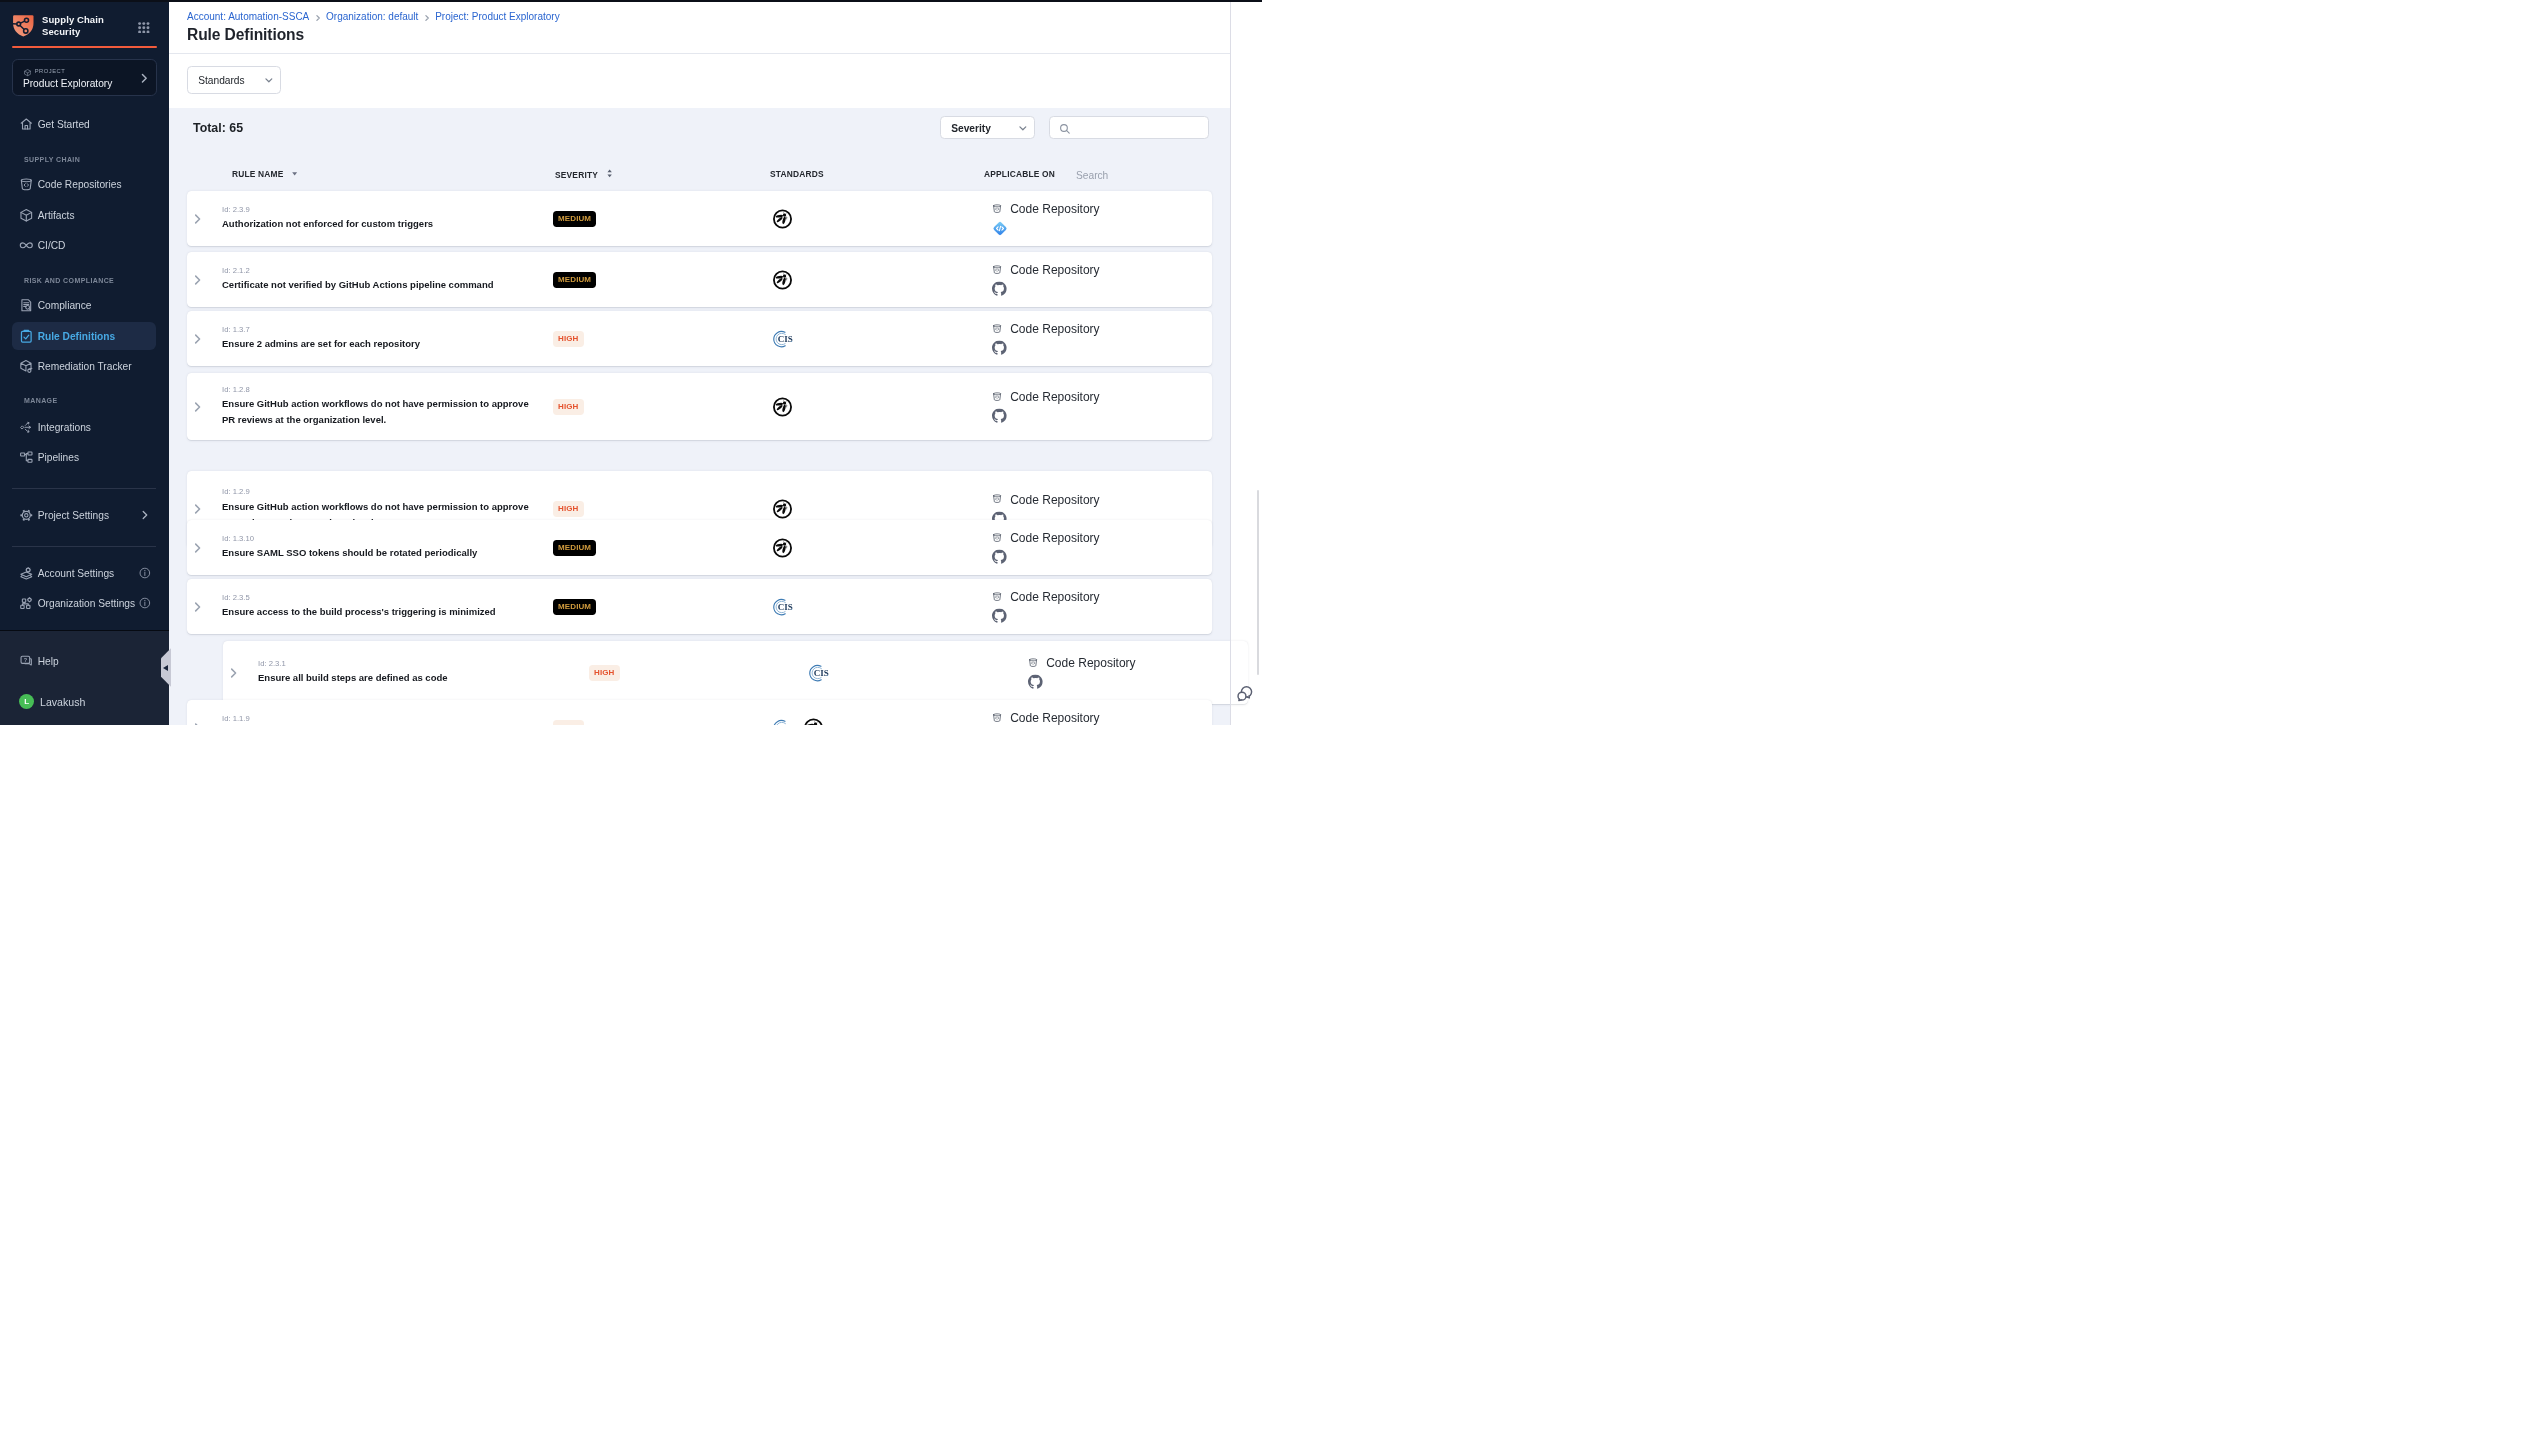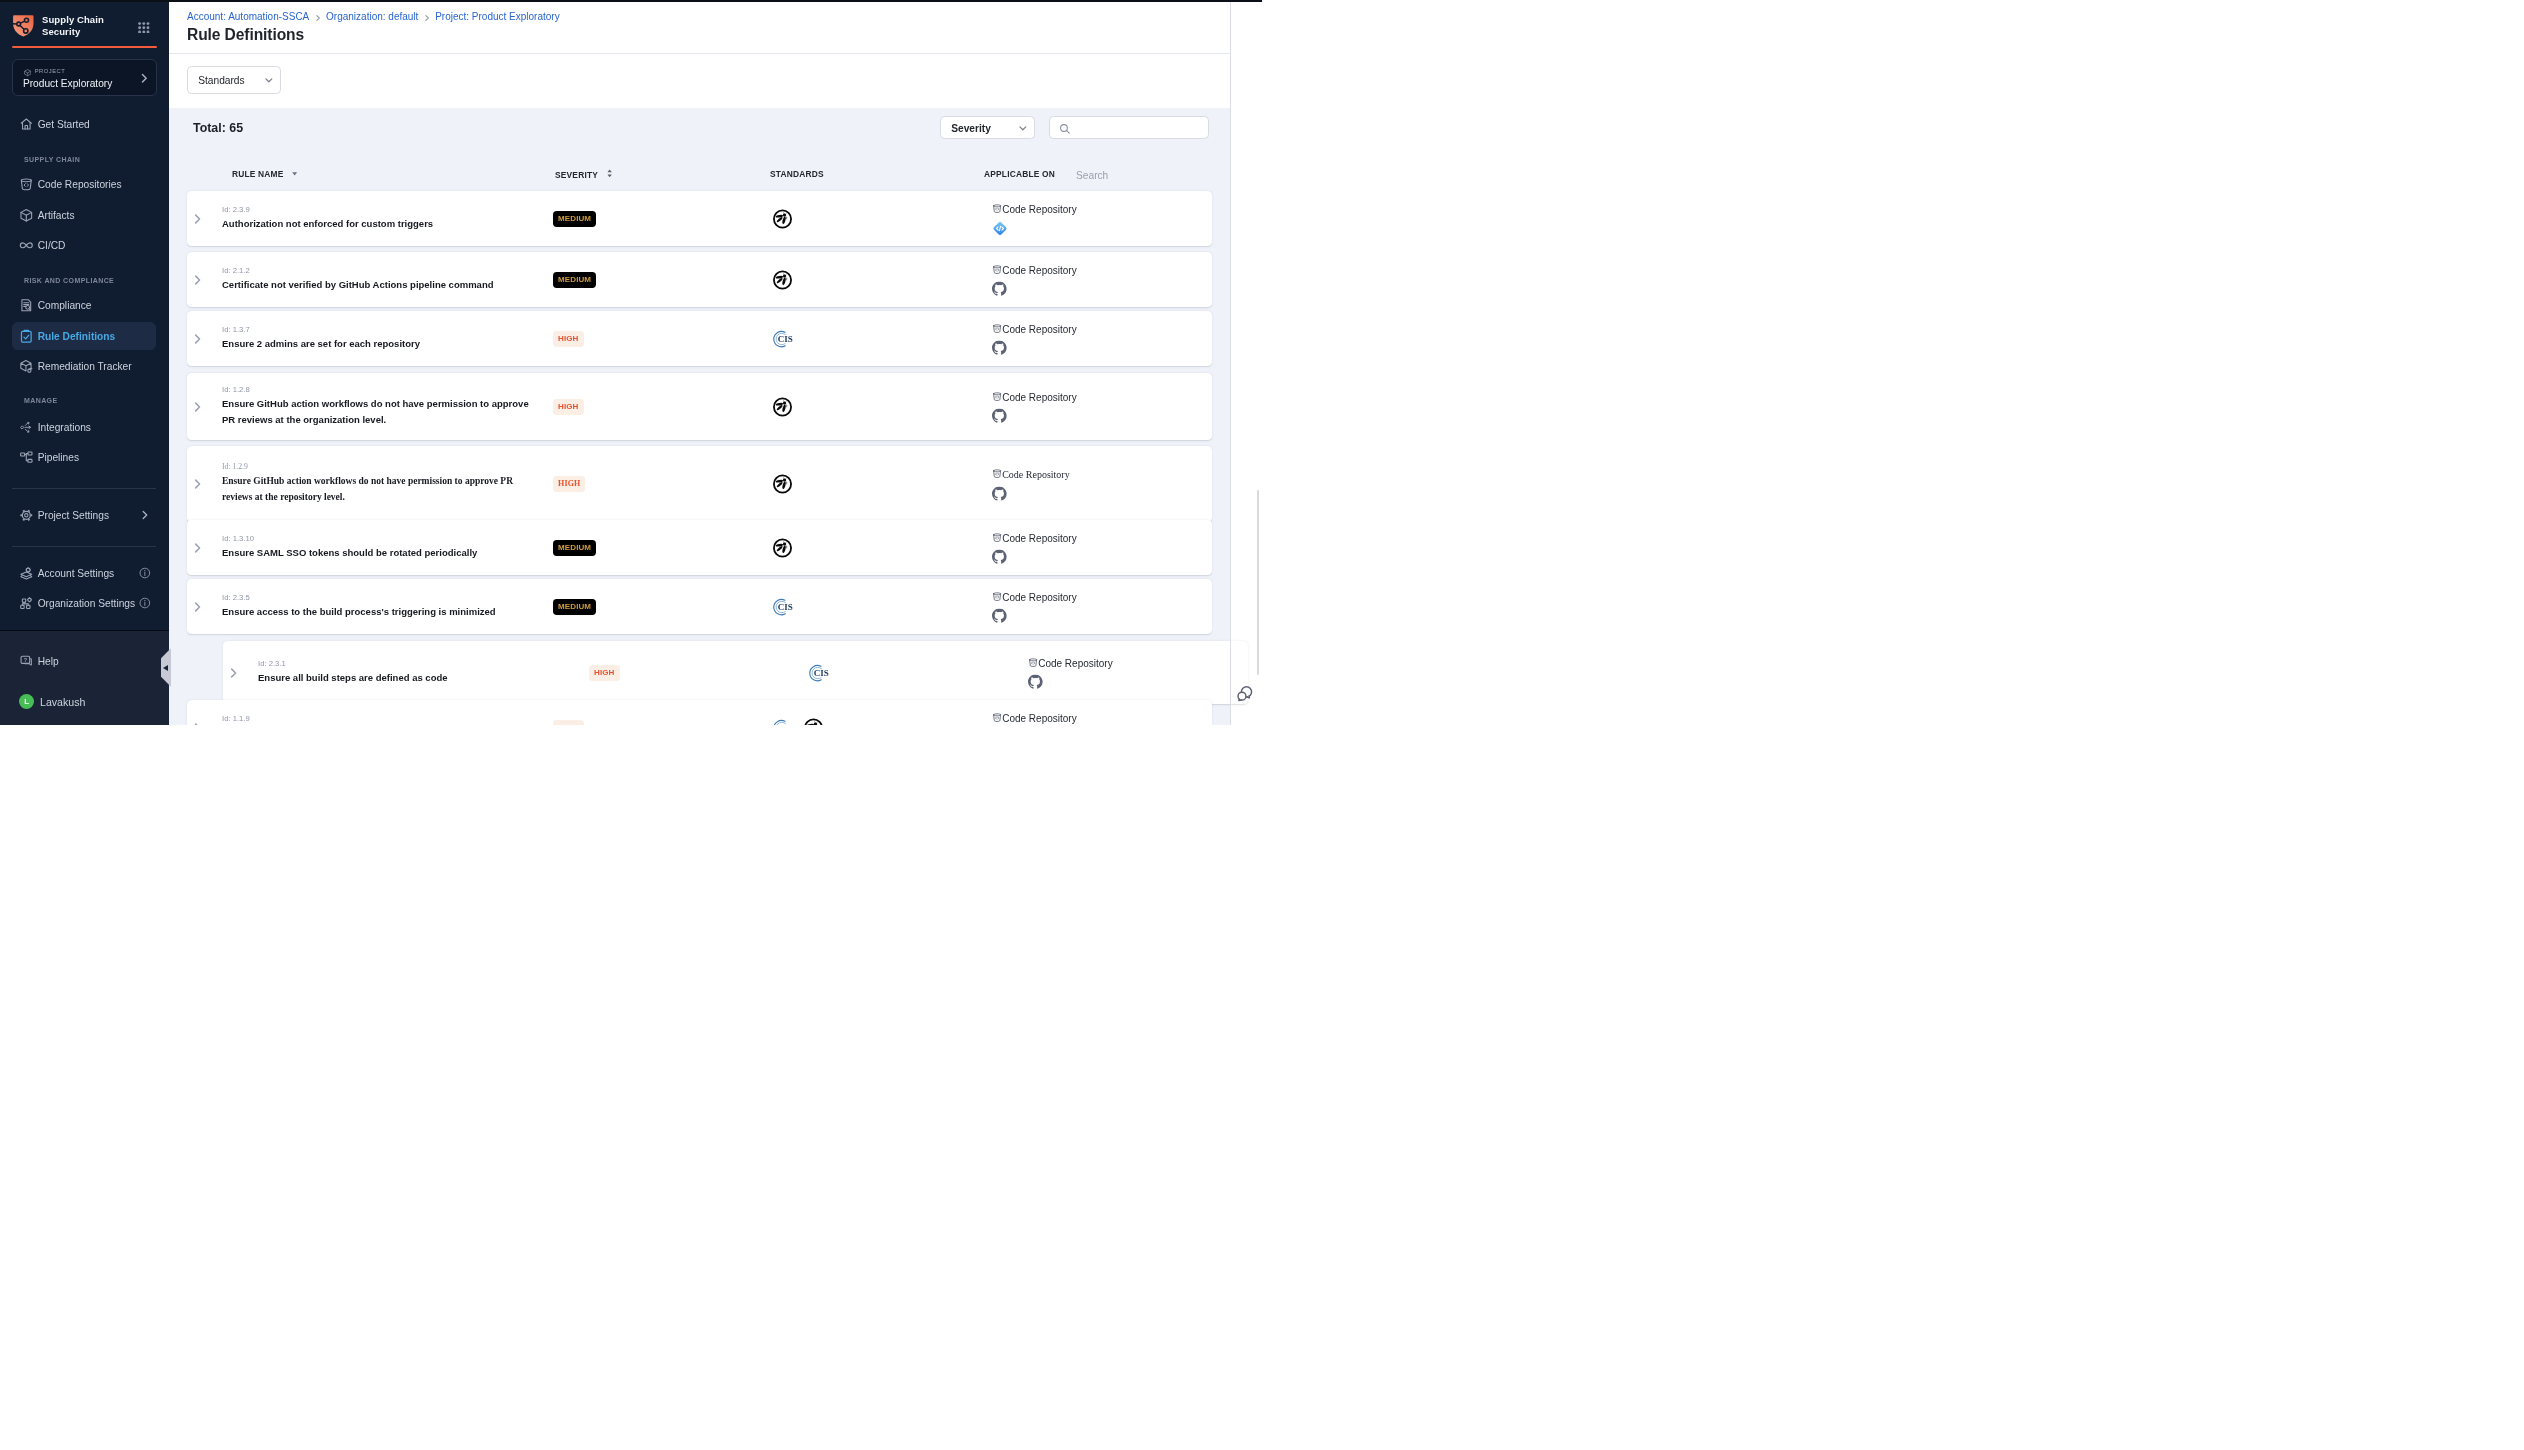--- a/index.html
+++ b/index.html
@@ -57,21 +57,21 @@
 .rchev { position:absolute; left:4.4px; top:50%; transform:translateY(-50%); width:13px; height:13px; }
 .tblock { position:absolute; left:35px; top:50%; transform:translateY(-50%); width:310px; }
 .rid { font-size:7.7px; color:#9096a8; margin-bottom:2.9px; }
 .rname { font-size:9.5px; font-weight:bold; color:#16191f; line-height:15.7px; }
 .pill { position:absolute; left:366px; top:50%; transform:translateY(-50%); height:16px; line-height:16.4px; border-radius:3.7px; padding:0 5.1px; font-size:8px; font-weight:bold; letter-spacing:0.1px; }
 .pill.med { background:#000000; color:#cf9a3d; }
 .pill.high { background:#faeee5; color:#e5532e; }
 .stds { position:absolute; left:585px; top:50%; transform:translateY(-50%); display:flex; gap:10.2px; }
 .stds .stdic { width:21px; height:21px; display:inline-block; }
 .appl { position:absolute; left:805px; top:50%; transform:translateY(-50%); }
-.aline { height:19px; display:flex; align-items:center; gap:0; font-size:10px; color:#262b33; }
+.aline { height:19px; display:flex; align-items:center; gap:8px; font-size:12px; color:#262b33; }
 .aline svg { flex:0 0 auto; }
 .aprov { height:20px; display:flex; align-items:center; }
 
 #topstrip { position:absolute; left:0; top:0; width:1262px; height:1.8px; background:#0b0f18; z-index:50; }
 #chatic { position:absolute; left:1067px; top:685px; }
 </style></head>
 <body>
 <div id="main">
   <div id="contentbg"></div>
   <div id="crumbs">Account: Automation-SSCA<span class="sep"><svg width="8" height="8" viewBox="0 0 11 11" style="">
@@ -271,21 +271,21 @@
           </svg>
           <span>Code Repository</span>
         </div>
         <div class="aprov">
           <svg width="14.6" height="14.6" viewBox="0 0 20 20" style="">
             <path fill="#5d6374" fill-rule="evenodd" clip-rule="evenodd" d="M10 0C4.475 0 0 4.475 0 10c0 4.425 2.862 8.163 6.838 9.488.5.087.687-.213.687-.476 0-.237-.013-1.024-.013-1.862-2.512.462-3.162-.613-3.362-1.175-.113-.288-.6-1.175-1.025-1.413-.35-.187-.85-.65-.013-.662.788-.013 1.35.725 1.538 1.025.9 1.512 2.337 1.087 2.912.825.088-.65.35-1.088.638-1.338-2.225-.25-4.55-1.112-4.55-4.937 0-1.088.387-1.987 1.025-2.688-.1-.25-.45-1.275.1-2.65 0 0 .837-.262 2.75 1.026a9.28 9.28 0 0 1 2.5-.338c.85 0 1.7.112 2.5.337 1.912-1.3 2.75-1.025 2.75-1.025.55 1.375.2 2.4.1 2.65.637.7 1.025 1.588 1.025 2.688 0 3.837-2.337 4.687-4.562 4.937.362.313.675.913.675 1.85 0 1.338-.013 2.413-.013 2.75 0 .263.188.575.688.475A10.016 10.016 0 0 0 20 10c0-5.525-4.475-10-10-10z"></path>
           </svg>
         </div>
       </div>
 </div>
-<div class="card" style="top:446px;height:76px;font-family:Liberation Serif, serif;">
+<div class="card" style="top:471px;height:76px;">
 <span class="rchev"><svg width="13" height="13" viewBox="0 0 18 18" style="">
           <path d="M6.4799999999999995 3.6 L11.88 9.0 L6.4799999999999995 14.4" stroke="#9aa2b0" stroke-width="2.1" fill="none" stroke-linecap="round" stroke-linejoin="round"></path>
         </svg></span>
 <div class="tblock">
         <div class="rid">Id: 1.2.9</div>
         <div class="rname">Ensure GitHub action workflows do not have permission to approve PR reviews at the repository level.</div>
       </div>
 <span class="pill high">HIGH</span>
 <div class="stds">
         <span class="stdic"><svg width="21" height="21" viewBox="0 0 29 29" style="">

